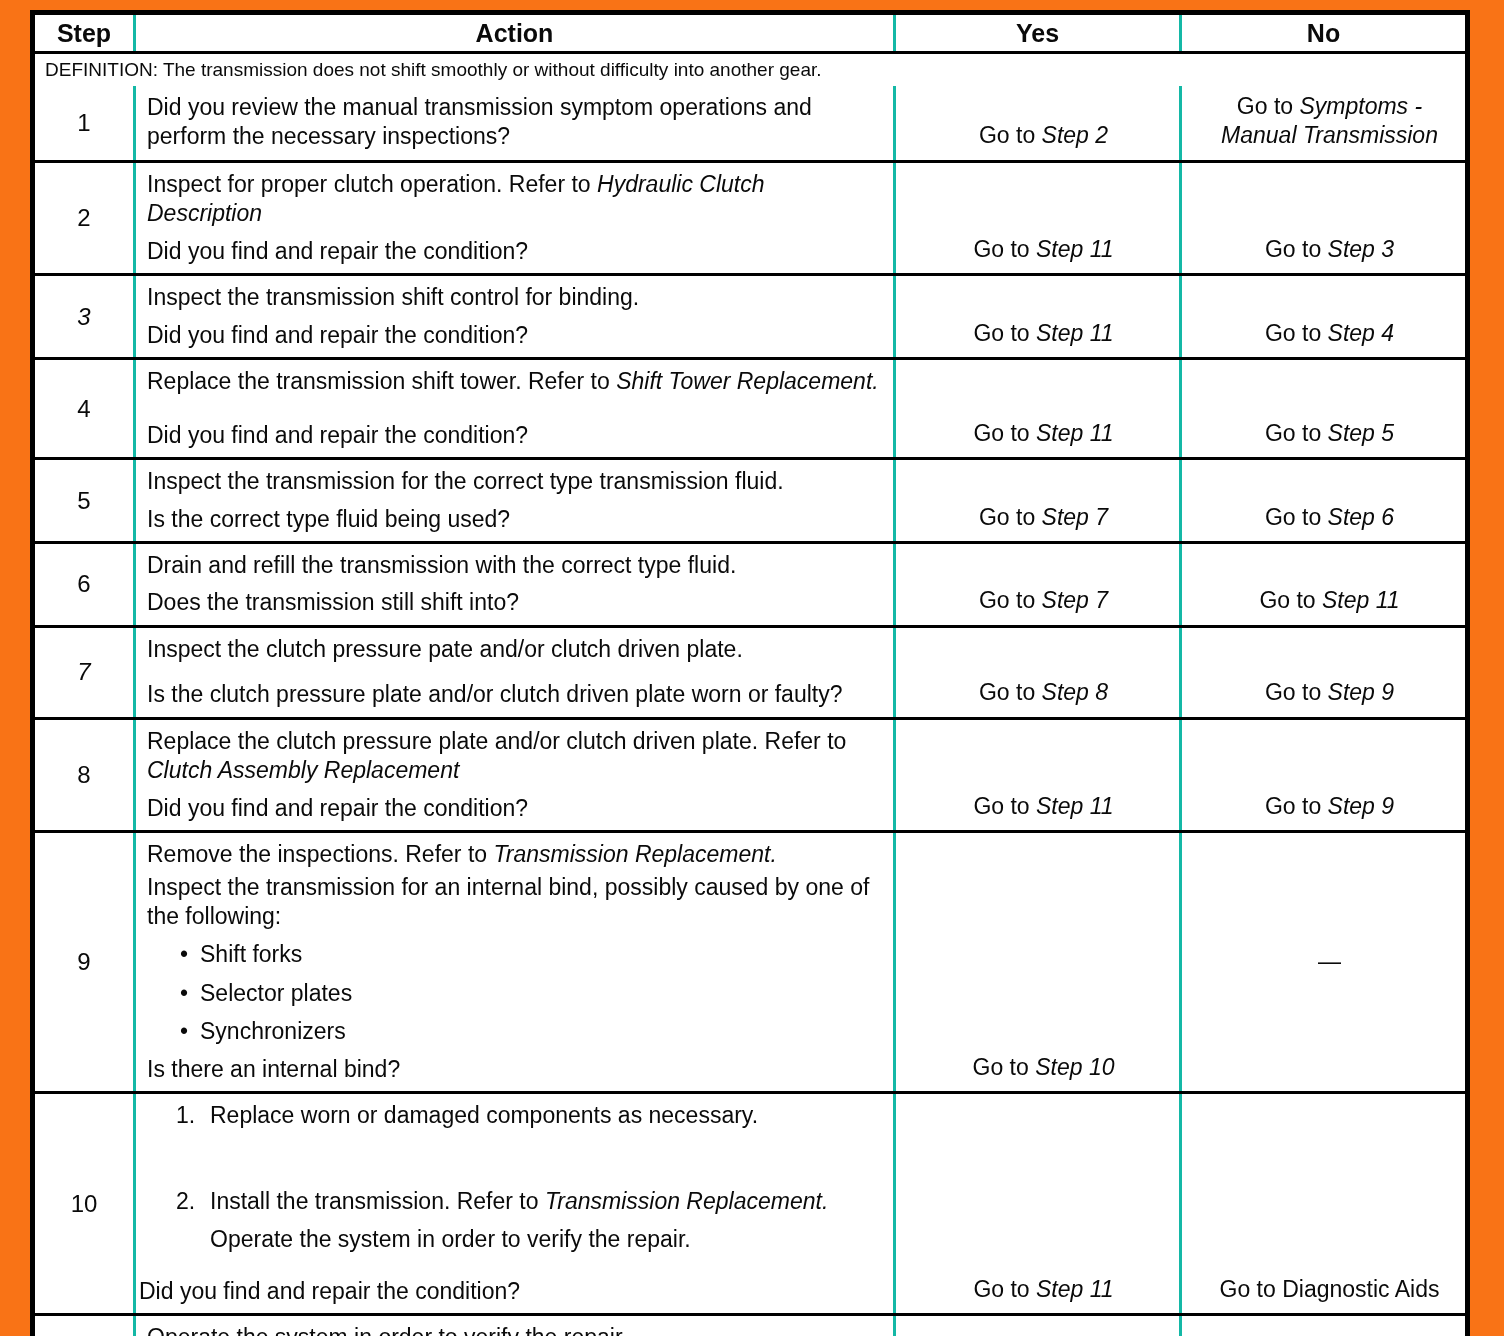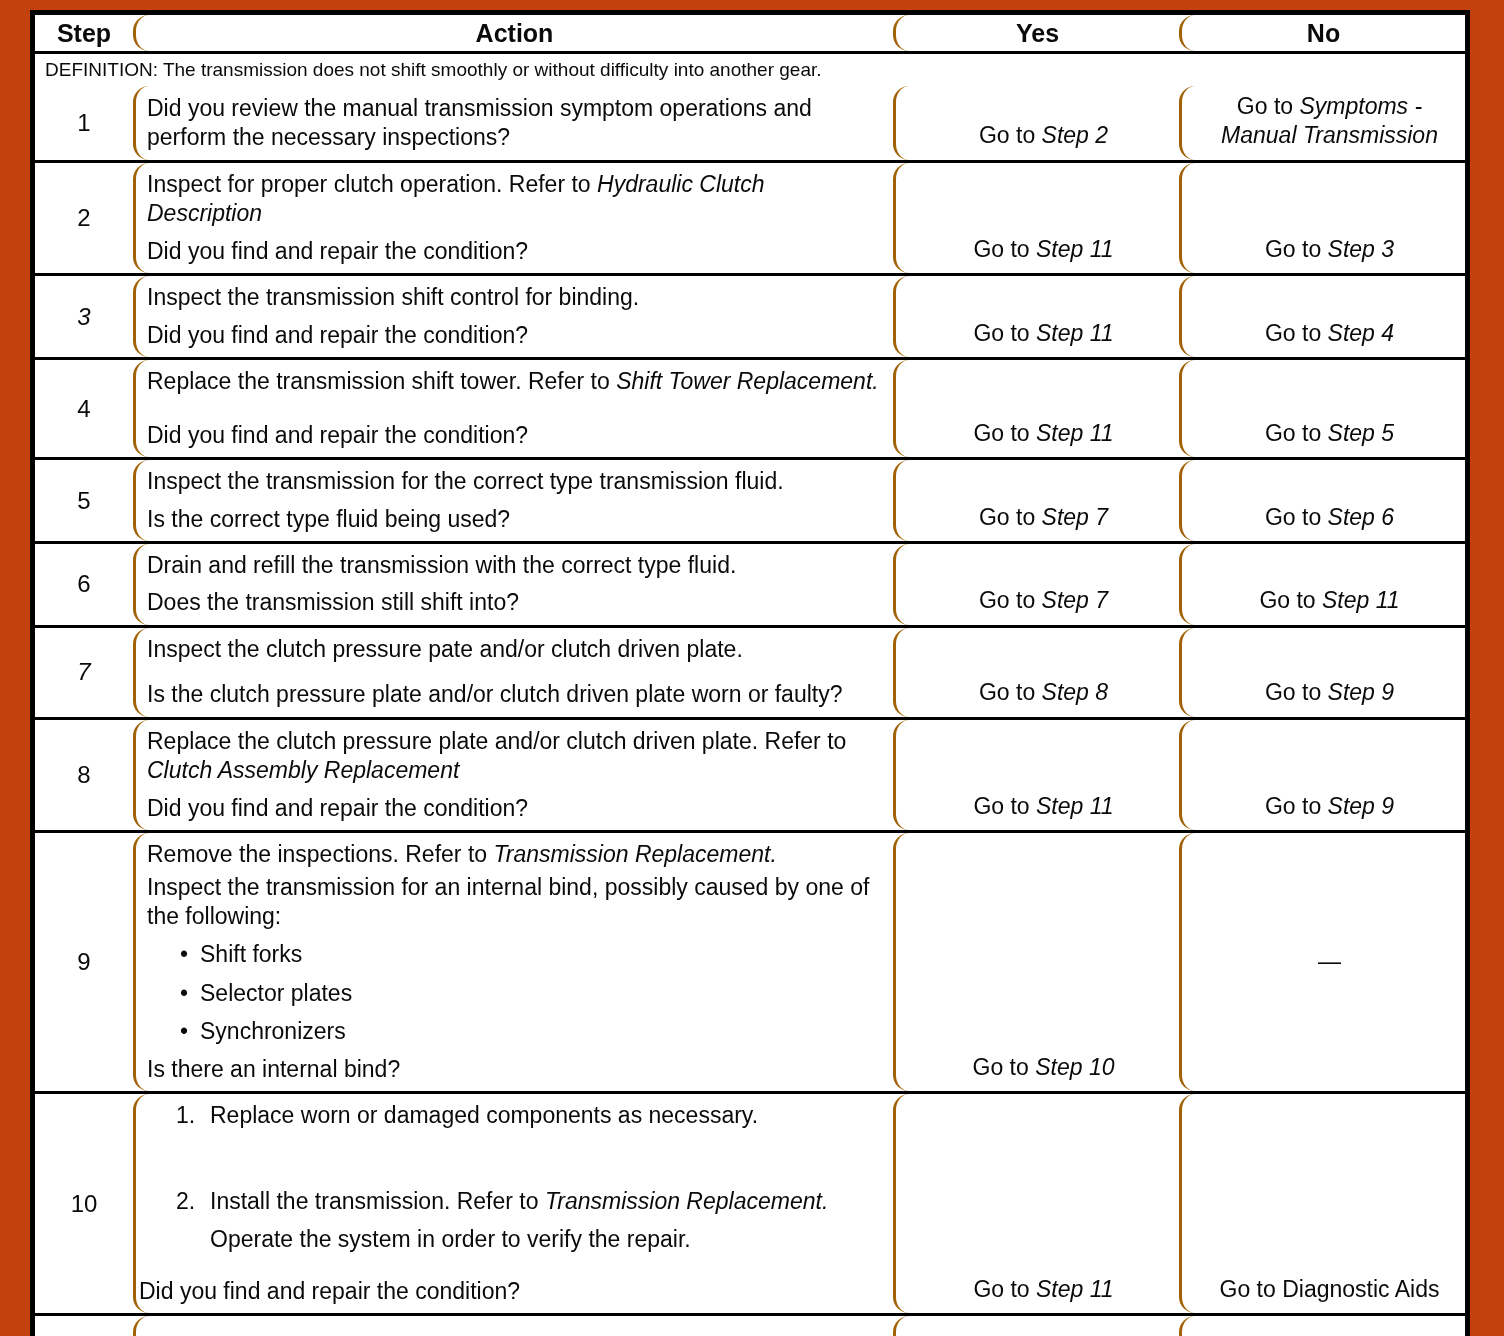--- a/index.html
+++ b/index.html
@@ -1,30 +1,30 @@
 <!DOCTYPE html>
 <html><head>
 <meta charset="utf-8">
 <style>
   html,body{margin:0;padding:0;background:#ffffff;}
   .page{
-    width:1504px;height:1336px;background:#c2410c;position:relative;
+    width:1504px;height:1336px;background:#f97316;position:relative;
     font-family:"Liberation Sans","DejaVu Sans",sans-serif;color:#0a0a0a;
     overflow:hidden;
   }
   .dtable{
     position:absolute;left:30px;top:10px;width:1440px;
     border:5px solid #000;box-sizing:border-box;background:#fff;
   }
   .row{display:flex;box-sizing:border-box;}
   .row + .row{border-top:3px solid #000;}
   .cell{box-sizing:border-box;}
-  .cell + .cell{border-left:3px solid #a16207;border-radius:16px;}
+  .cell + .cell{border-left:3px solid #14b8a6;}
   .col-step{width:98px;flex:none;}
-  .col-action{width:760px;flex:none;justify-content:center;}
+  .col-action{width:760px;flex:none;}
   .col-yes{width:286px;flex:none;}
   .col-no{flex:1;}
   
   .hrow{min-height:36px;}
   .hcell{display:flex;align-items:center;justify-content:center;
     font-weight:bold;font-size:25px;}
   
   .defrow{min-height:35px;}
   .defcell{width:100%;display:flex;align-items:center;
     font-size:19px;padding:2px 8px 2px 10px;}

